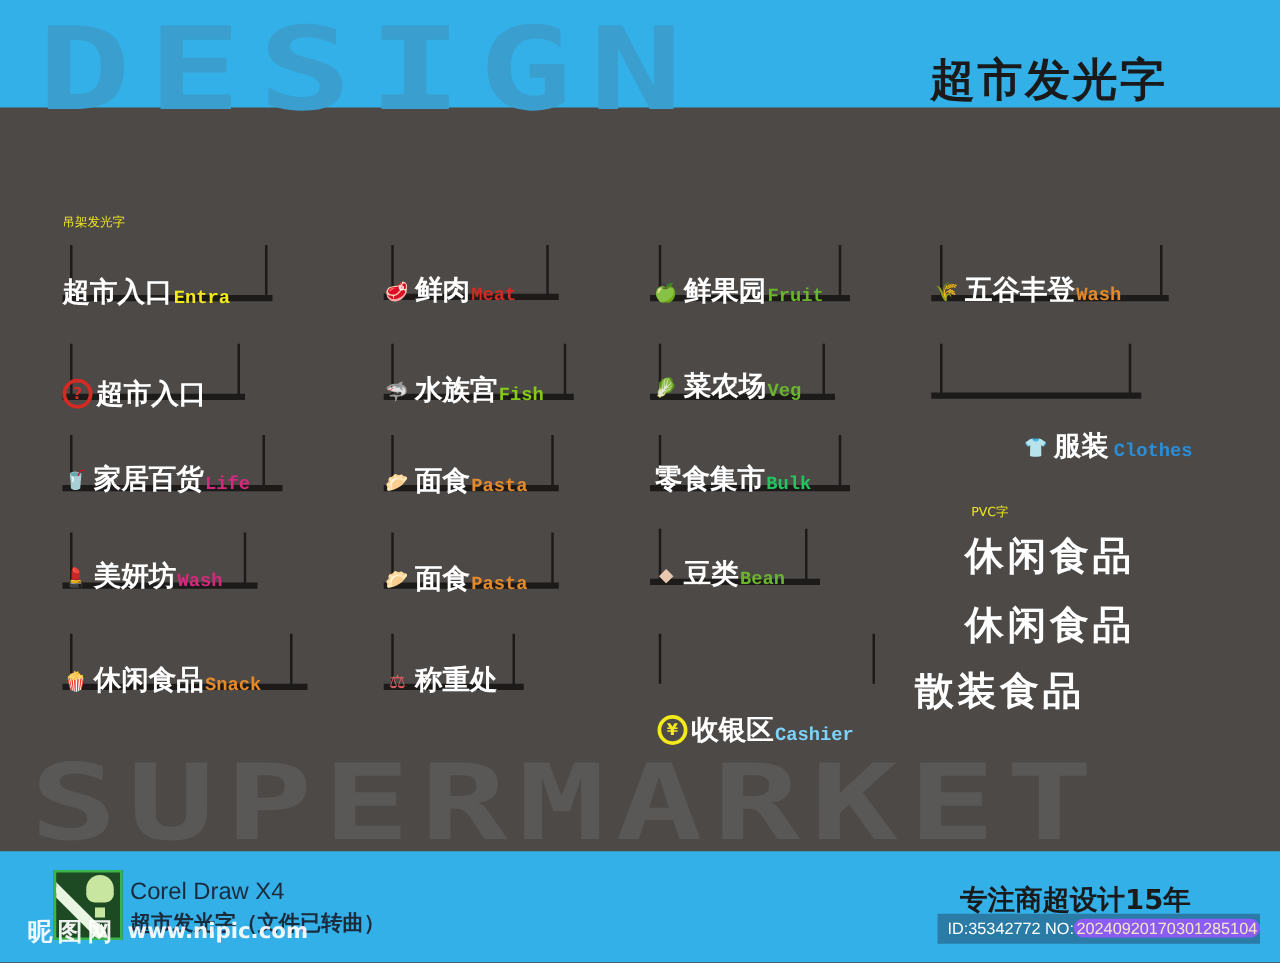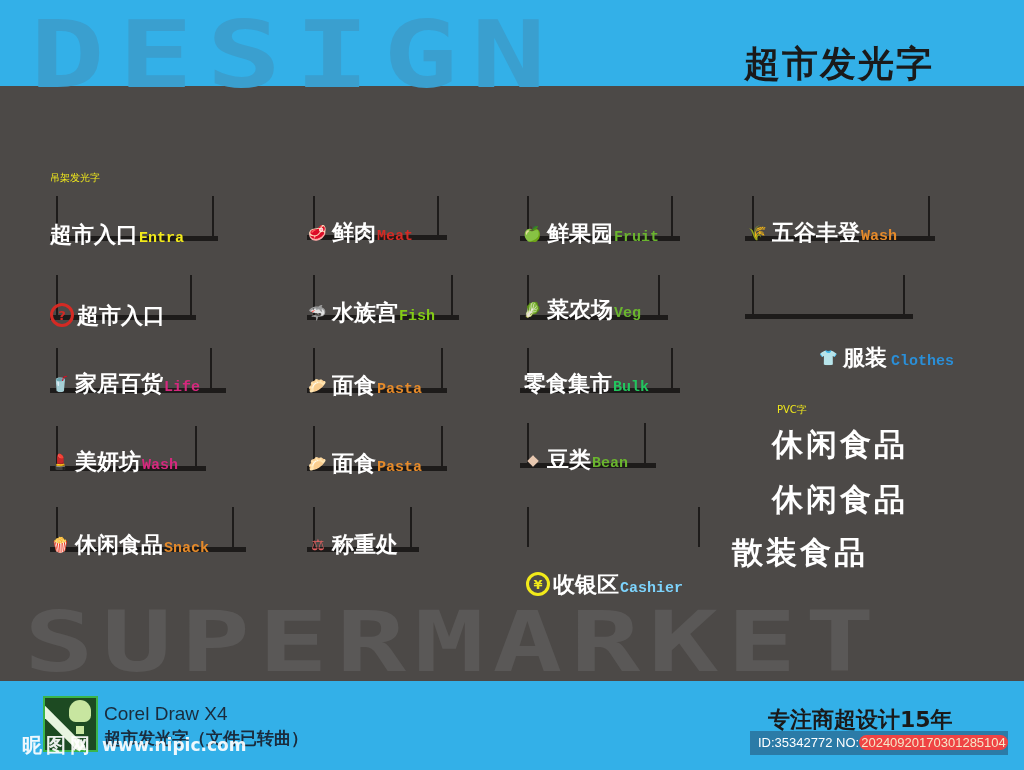--- a/index.html
+++ b/index.html
@@ -24,21 +24,21 @@
   .logo .stripe { position:absolute; width:70px; height:6px; background:#e8f5e0; transform:rotate(45deg); }
   .logo .balloon { position:absolute; left:24px; top:2px; width:22px; height:22px; border-radius:50% 50% 30% 30%; background:#c8e6a0; }
   .logo .basket { position:absolute; left:31px; top:28px; width:8px; height:8px; background:#c8e6a0; }
   .corel-title { position:absolute; left:104px; top:703px; font-size:19px; color:#1a2b3c; font-family:"Liberation Sans",sans-serif; }
   .corel-sub { position:absolute; left:104px; top:727px; font-size:17px; font-weight:bold; color:#1a2b3c; }
   .watermark-cn { position:absolute; left:22px; top:732px; font-size:20px; font-weight:bold; color:#ffffff; opacity:0.92; letter-spacing:4px; }
   .watermark-url { position:absolute; left:102px; top:735px; font-size:17px; font-weight:bold; color:#ffffff; opacity:0.92; }
   .slogan { position:absolute; left:768px; top:705px; font-size:22px; font-weight:bold; color:#1a1a1a; }
   .id-bar { position:absolute; left:750px; top:731px; width:258px; height:24px; background:#2b78a3; opacity:0.95; }
   .id-text { position:absolute; left:758px; top:735px; font-size:13px; color:#ffffff; font-family:"Liberation Sans",sans-serif; }
-  .id-no { background:#ef4444; border-radius:8px; padding:0 2px; color:#f5e6c8; }
+  .id-no { background:#8b5cf6; border-radius:8px; padding:0 2px; color:#f5e6c8; }
 </style>
 </head>
 <body>
 
 <div class="top-band"></div>
 <div class="bg-word design-word">DESIGN</div>
 <div class="hero-title">超市发光字</div>
 
 <div class="bg-word super-word">SUPERMARKET</div>
 

